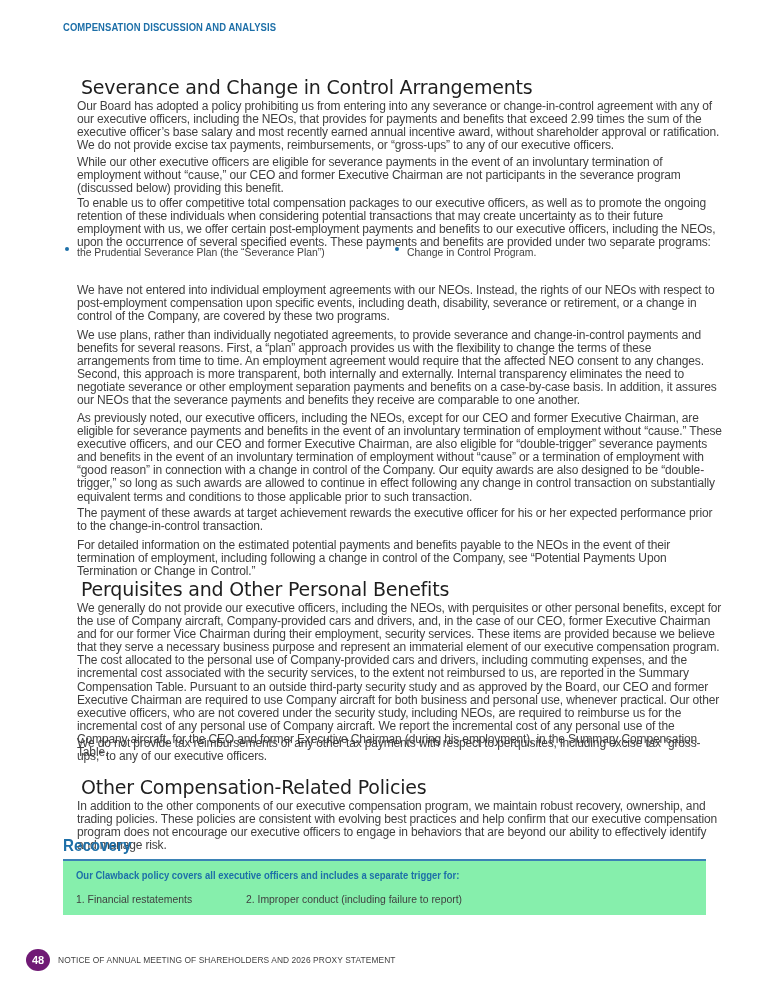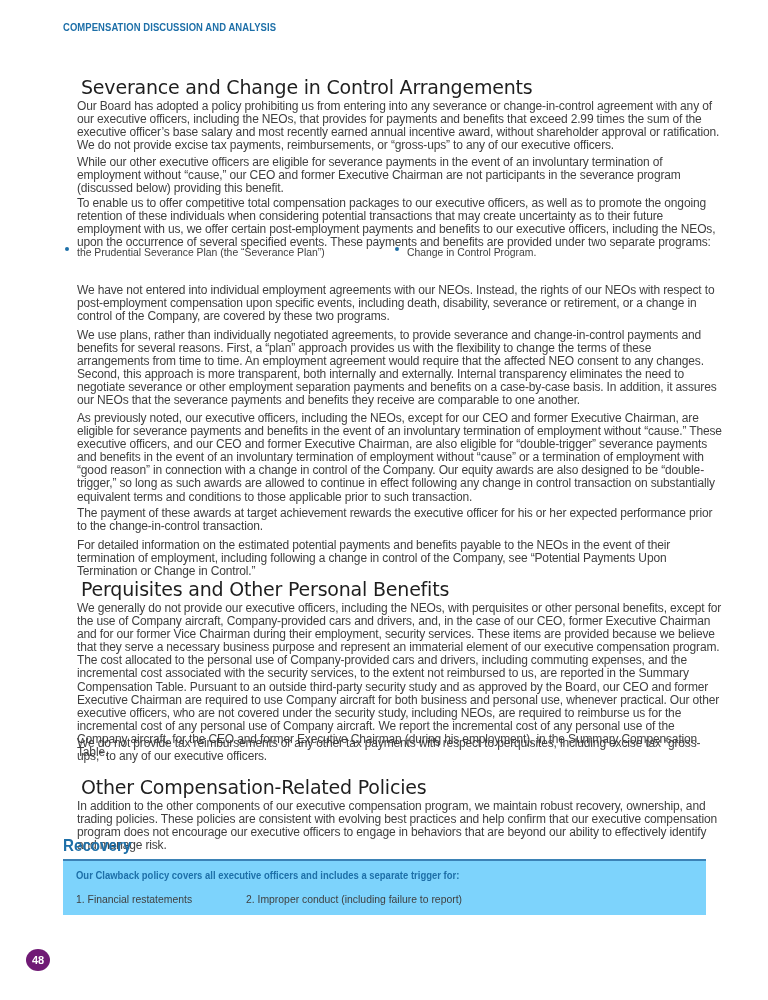--- a/index.html
+++ b/index.html
@@ -27,21 +27,21 @@
   p {
     margin: 14px; font-size: 12px; line-height: 13.1px; color: #3f3f3f;
     letter-spacing: -0.15px;
   }
   .blk { position: absolute; left: 0; width: 646px; }
   .bullets { display: flex; font-size: 10.4px; color: #3f3f3f; }
   .bullets .b { display: flex; }
   .bullets .dot { width: 4px; height: 4px; border-radius: 50%; background: #1d6fa8; margin: 0 8px 0 2px; }
   .callout {
     position: absolute; left: 0; top: 859px; width: 643px; height: 54px;
-    background: #7dd3fc; border-top: 2px solid #3b82b6;
+    background: #86efac; border-top: 2px solid #3b82b6;
   }
   .callout .head {
     position: absolute; left: 13px; top: 9px; font-size: 10.2px; font-weight: bold; color: #1d6fa8;
     transform: scaleX(0.93); transform-origin: left; white-space: nowrap;
   }
   .callout .item { position: absolute; top: 33px; font-size: 10.4px; color: #3f3f3f; }
   .footer { position: absolute; left: 26px; top: 949px; display: flex; align-items: center; }
   .page-num {
     width: 24px; height: 22px; border-radius: 50%; background: #701a75; color: #fff;
     font-size: 11px; font-weight: bold; display: flex; align-items: center; justify-content: center;
@@ -87,13 +87,14 @@
 
   <div class="callout">
     <div class="head">Our Clawback policy covers all executive officers and includes a separate trigger for:</div>
     <div class="item" style="left:13px">1. Financial restatements</div>
     <div class="item" style="left:183px">2. Improper conduct (including failure to report)</div>
   </div>
 </div>
 
 <div class="footer">
   <div class="page-num">48</div>
+  <div class="footer-text">NOTICE OF ANNUAL MEETING OF SHAREHOLDERS AND 2026 PROXY STATEMENT</div>
 </div>
 
 </body></html>

